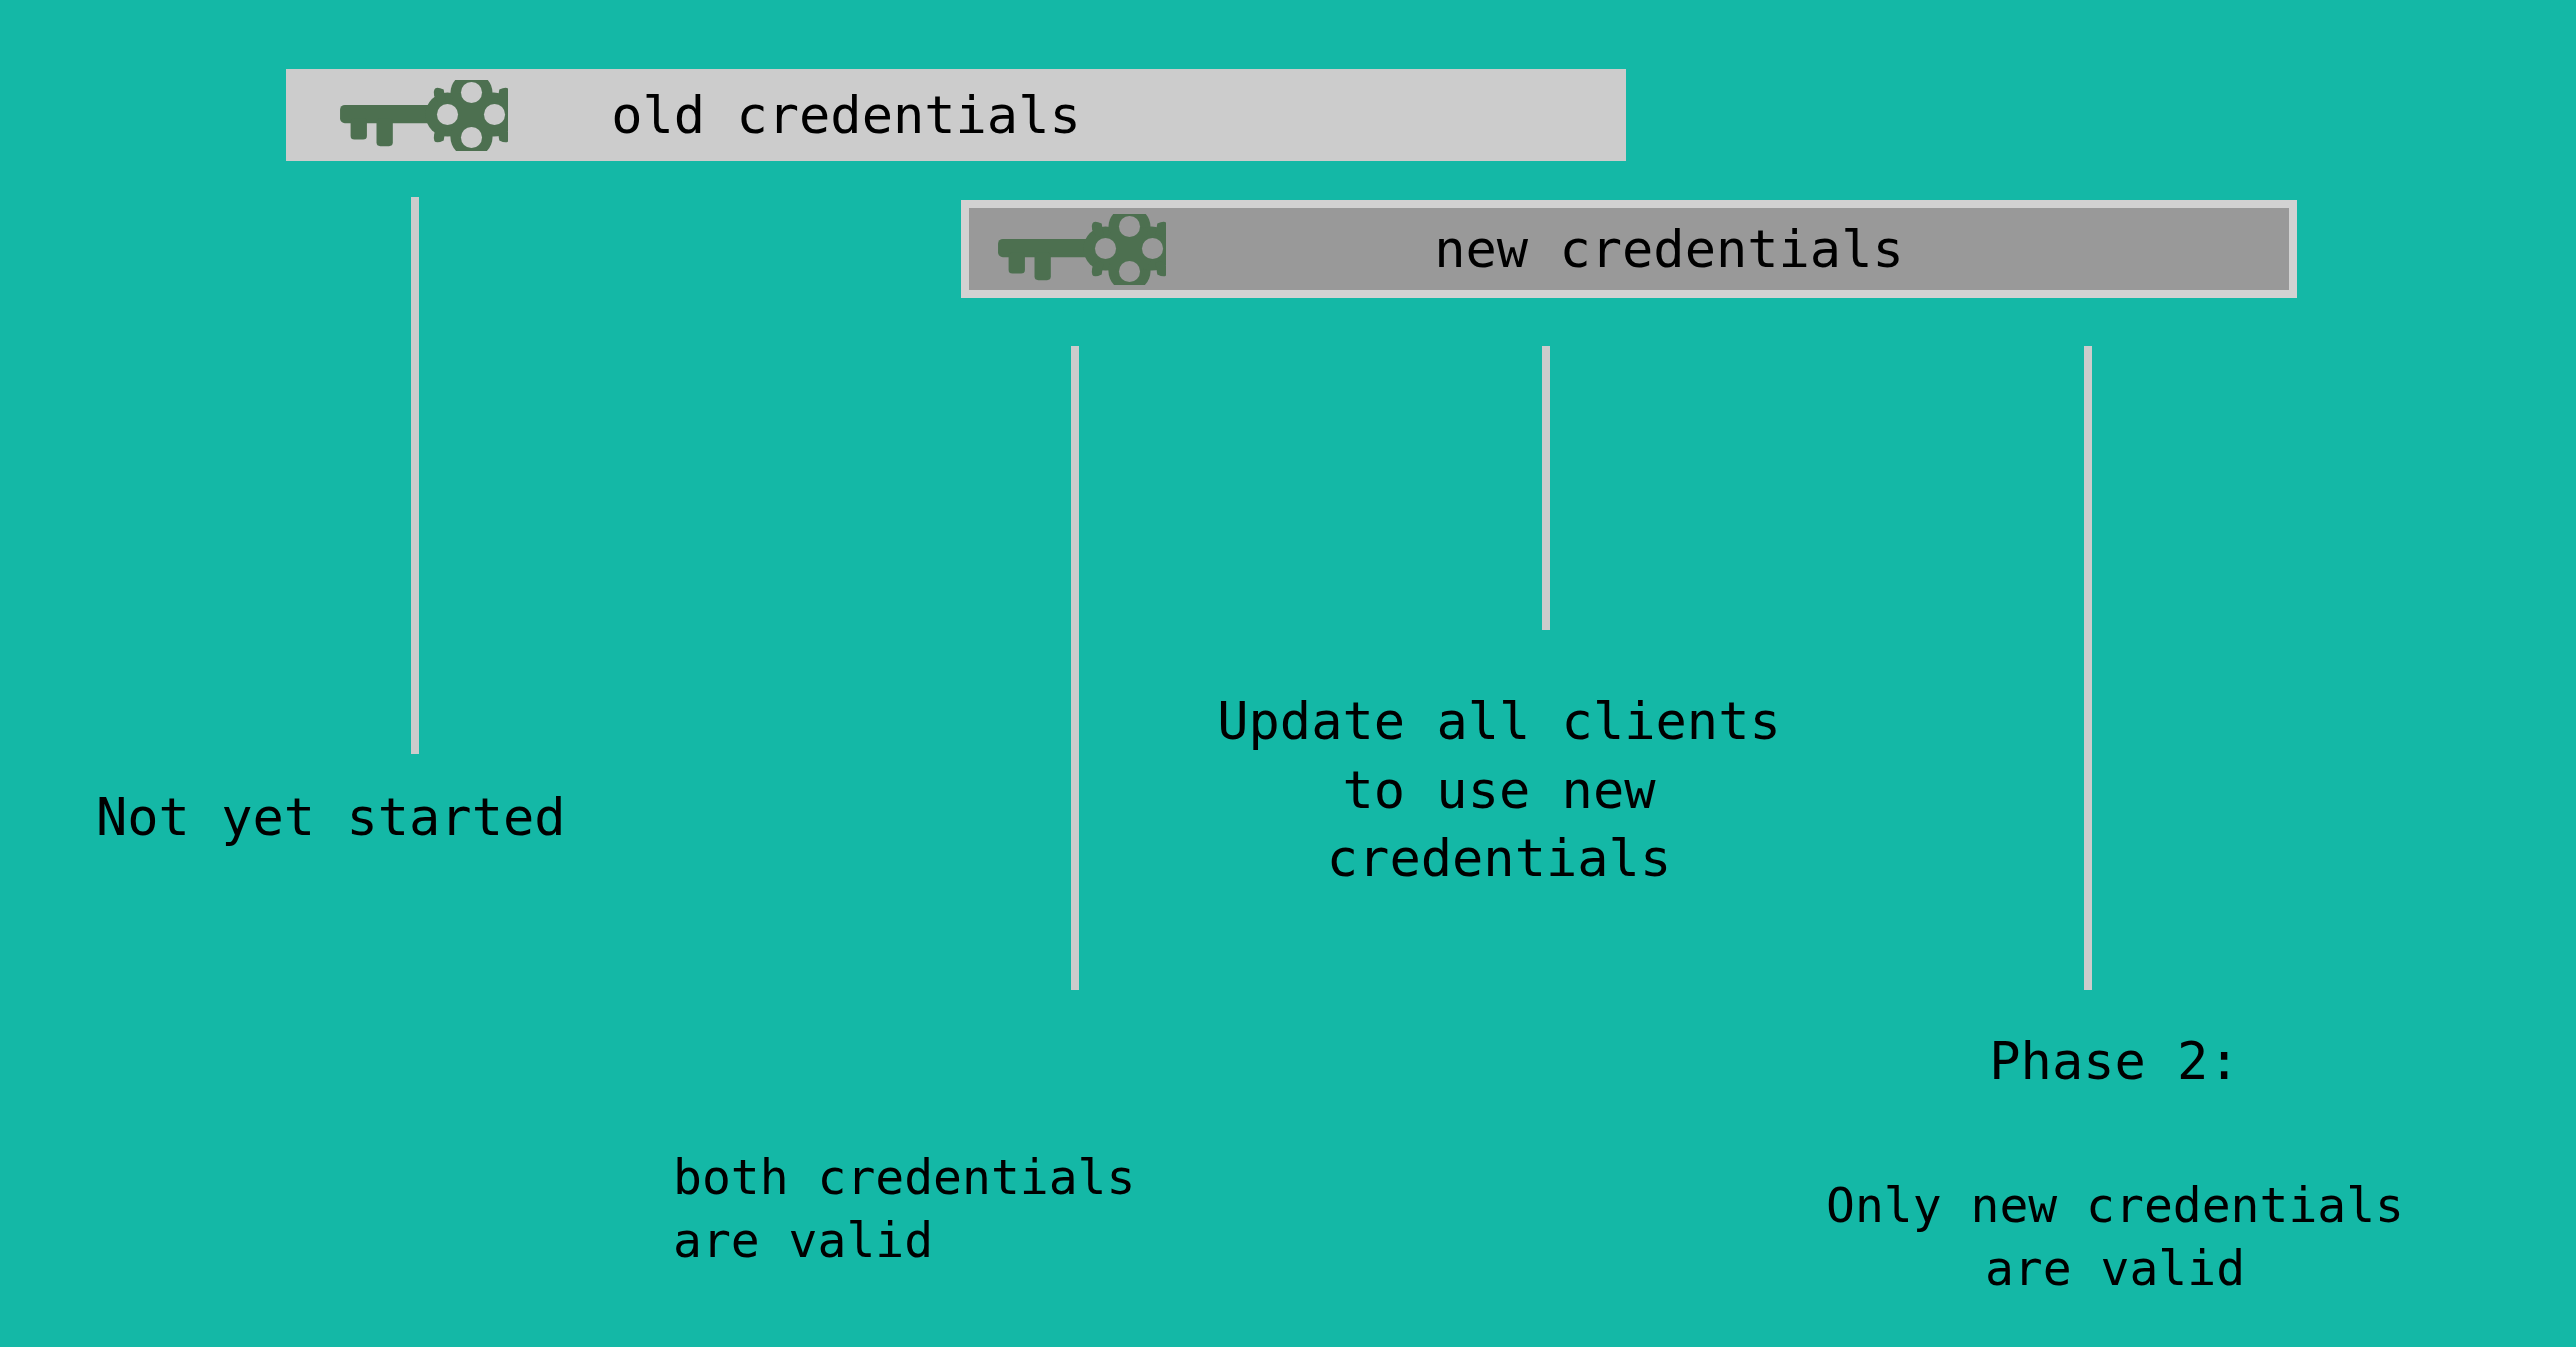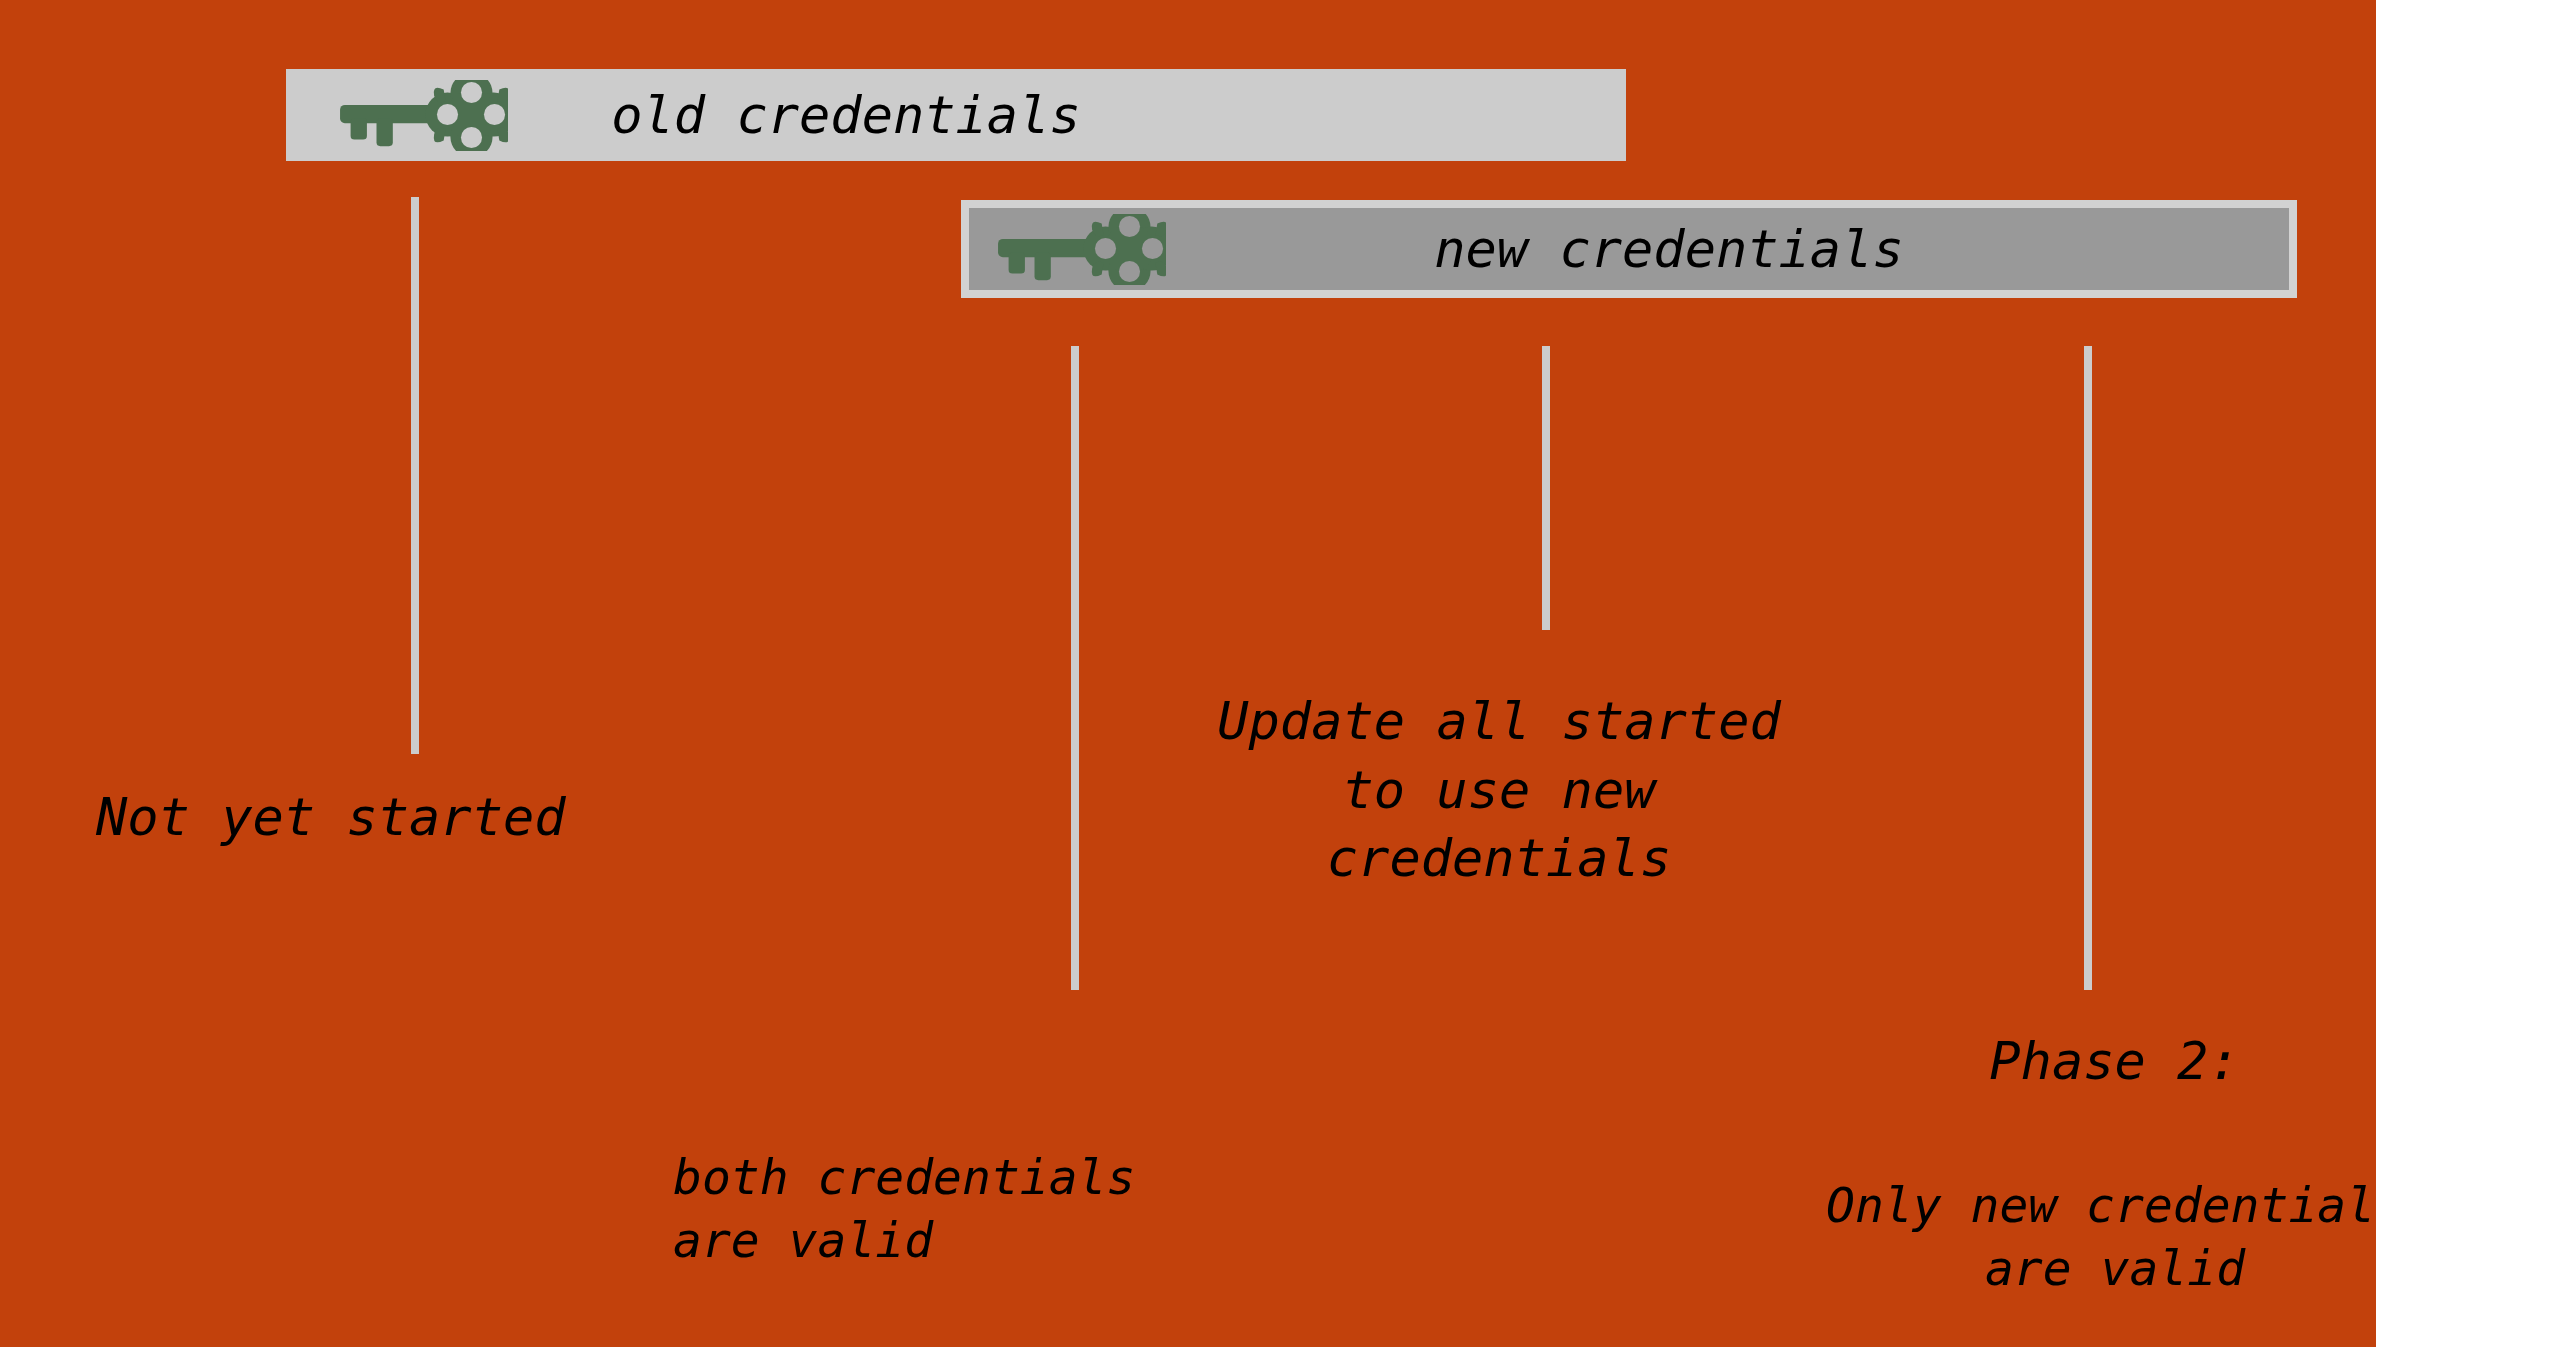--- a/index.html
+++ b/index.html
@@ -5,25 +5,24 @@
   html, body {
     margin: 0;
     padding: 0;
     background: #ffffff;
   }
   body {
     font-family: "DejaVu Sans Mono", "Liberation Mono", monospace;
   }
   #canvas {
     position: relative;
-    width: 2376px;
+    width: 2576px;
     height: 1348px;
-    background: #c2410c;
+    background: #14b8a6;
     overflow: hidden;
-    font-style: italic;
   }
 
   
   .cred-bar {
     position: absolute;
     display: flex;
     align-items: center;
     box-sizing: border-box;
   }
   .cred-bar .key-icon {
@@ -185,21 +184,21 @@
     <span class="cred-label">new credentials</span>
   </div>
 
   <div class="vline" id="vline-0"></div>
   <div class="vline" id="vline-1"></div>
   <div class="vline" id="vline-2"></div>
   <div class="vline" id="vline-3"></div>
 
   <div class="text-block" id="label-not-started">Not yet started</div>
 
-  <div class="text-block" id="label-update-clients">Update all started
+  <div class="text-block" id="label-update-clients">Update all clients
 to use new
 credentials</div>
 
   <div class="text-block" id="label-phase1-desc">both credentials
 are valid</div>
 
   <div class="text-block" id="label-phase2-title">Phase 2:</div>
   <div class="text-block" id="label-phase2-desc">Only new credentials
 are valid</div>
 

